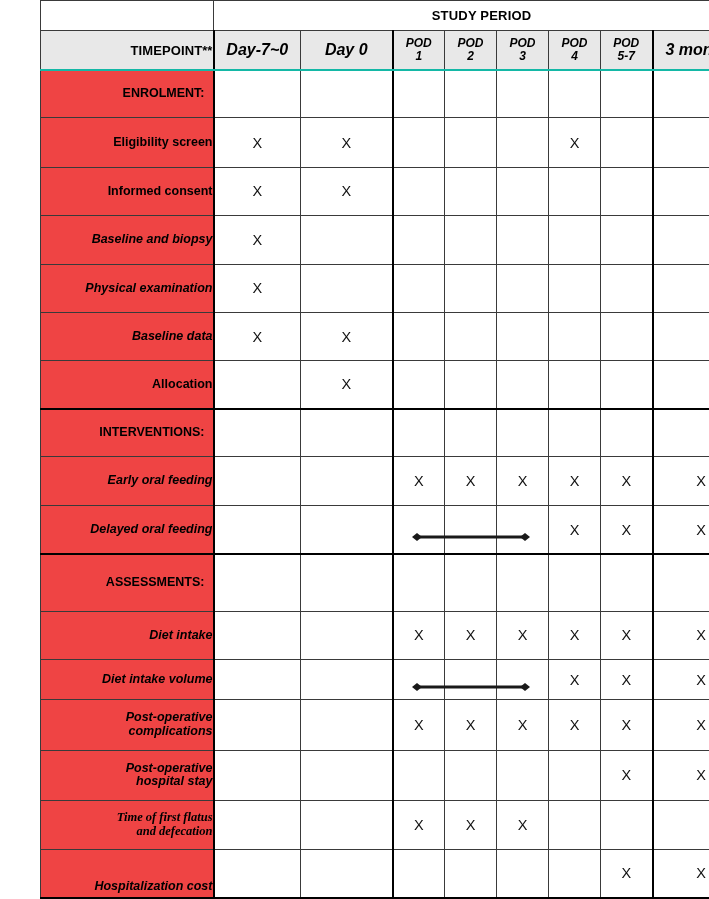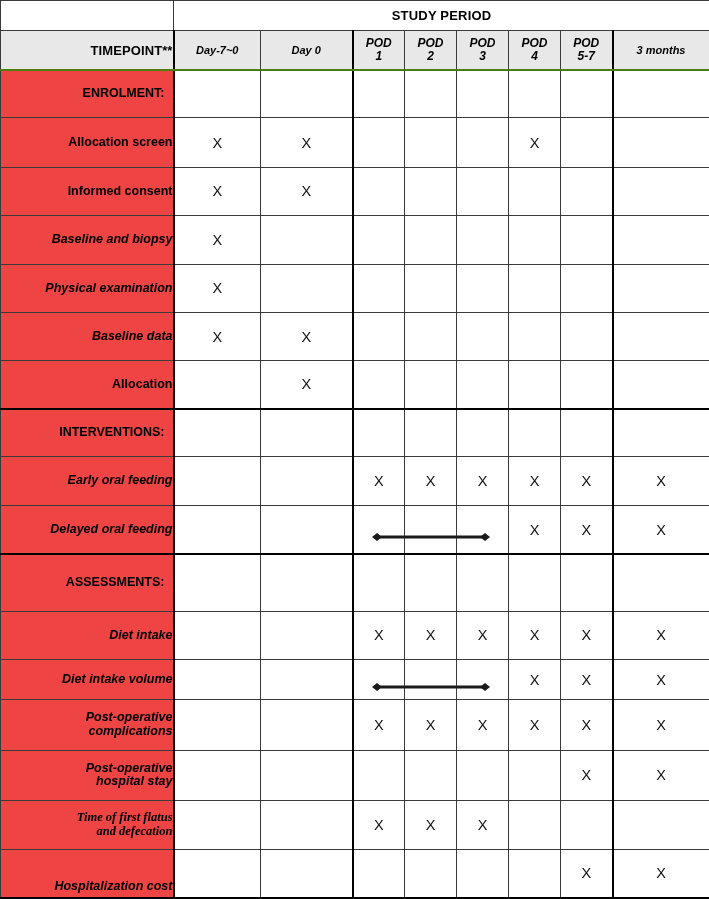--- a/index.html
+++ b/index.html
@@ -13,20 +13,21 @@
     -webkit-font-smoothing: antialiased;
   }
 
   #sheet {
     position: relative;
     width: 709px;
     height: 899px;
     background: #ffffff;
     overflow: hidden;
     box-sizing: border-box;
+    padding-left: 40px;
   }
 
   table.spirit {
     border-collapse: collapse;
     table-layout: fixed;
     width: 709px;
     height: 899px;
     font-size: 12.5px;
     color: #000000;
   }
@@ -73,35 +74,35 @@
     background: #ffffff;
     padding: 1px 2px;
   }
   .hdr-group.first { border-left: 2px solid #000; }
   .hdr-group.last  { border-right: 2px solid #000; }
   .hdr-postalloc   { border-left: 2px solid #000; border-right: 2px solid #000; }
 
   
   tr.timepoint td {
     background: #e8e8e8;
-    border-bottom: 2px solid #4d7c0f;
+    border-bottom: 2px solid #14b8a6;
   }
   td.tp-label {
     text-align: right;
     font-weight: bold;
     font-size: 13px;
     padding-right: 7px;
     border-left: 2px solid #000;
     letter-spacing: 0.1px;
   }
   td.tp-val {
     text-align: center;
     font-weight: bold;
     font-style: italic;
-    font-size: 11px;
+    font-size: 16px;
     line-height: 1.1;
     padding: 1px 1px;
   }
   td.tp-val.podcell { font-size: 12px; }
   td.tp-val.edge-l  { border-left: 2px solid #000; }
   td.tp-val.last    { border-right: 2px solid #000; }
 
   
   td.rowlabel {
     text-align: right;
@@ -204,21 +205,21 @@
           <td class="cell edge-l"></td>
           <td class="cell"></td>
           <td class="cell edge-l"></td>
           <td class="cell"></td>
           <td class="cell"></td>
           <td class="cell"></td>
           <td class="cell"></td>
           <td class="cell edge-l last"></td>
         </tr>
         <tr class="data-row">
-          <td class="rowlabel item upright" style="height: 43px;">Allocation screen</td>
+          <td class="rowlabel item upright" style="height: 43px;">Eligibility screen</td>
           <td class="cell edge-l"><span class="xmark">X</span></td>
           <td class="cell"><span class="xmark">X</span></td>
           <td class="cell edge-l"></td>
           <td class="cell"></td>
           <td class="cell"></td>
           <td class="cell"><span class="xmark">X</span></td>
           <td class="cell"></td>
           <td class="cell edge-l last"></td>
         </tr>
         <tr class="data-row">

